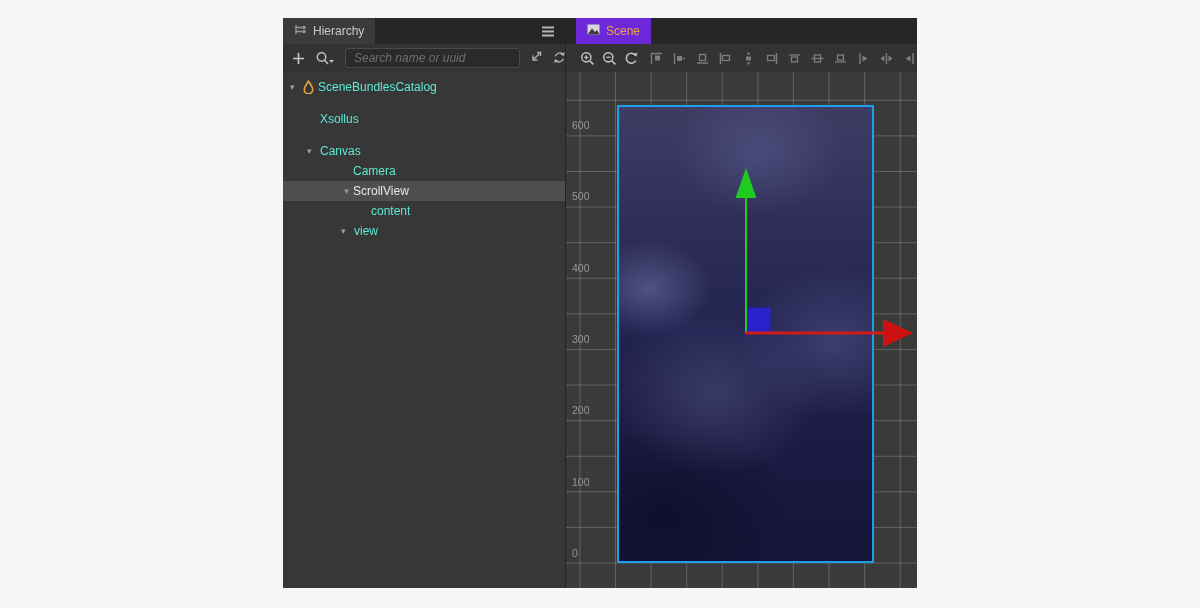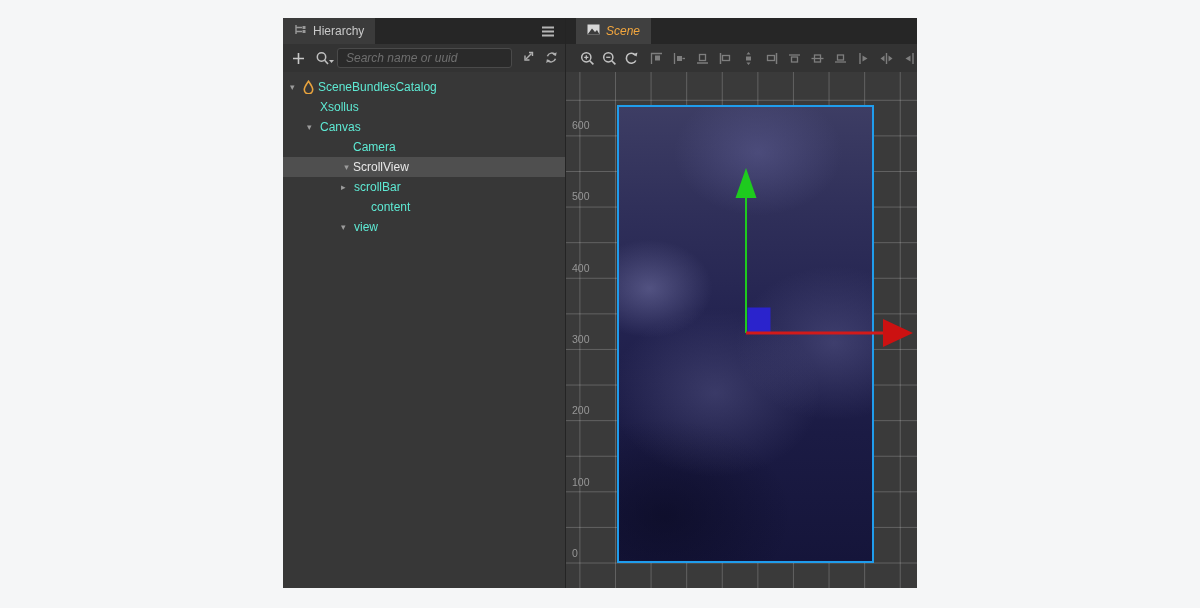--- a/index.html
+++ b/index.html
@@ -13,45 +13,45 @@
   .stage { position:relative; width:1200px; height:608px; overflow:hidden; background:#f5f6f7; }
 
   .panel { position:absolute; top:18px; height:570px; }
   #hierarchy-panel { left:283px; width:283px; background:#373737; border-right:1px solid #242424; }
   #scene-panel { left:566px; width:351px; background:#3a3a3a; }
 
   
   .tabbar { position:absolute; top:0; left:0; right:0; height:26px; background:#262626; display:flex; align-items:stretch;gap:21px; }
   .tab { display:flex; align-items:center; gap:6px; padding:0 11px; font-size:12px; color:#c9c9c9; cursor:default; }
   .tab-hier-active { background:#3b3b3b; }
-  .tab-scene-active { background:#404040; margin-left:10px;font-style:italic; }
+  .tab-scene-active { background:#6d28d9; margin-left:10px; }
   .tab-scene-active .tab-label { color:#f2a63e; }
   .tabbar-menu { margin-left:auto; margin-right:10px; align-self:center; display:flex; }
 
   
   .toolbar { position:absolute; top:26px; left:0; right:0; height:28px; background:#333333; display:flex; align-items:center; }
   .tbtn { display:flex; align-items:center; justify-content:center; width:18px; height:18px; flex:0 0 auto; }
   #hierarchy-panel .tbtn { margin-left:6px; }
   .search-input {
-    width:181px; height:20px;
+    margin-left:8px; width:181px; height:20px;
     background:#2a2a2a; border:1px solid #4a4a4a; border-radius:3px;
     color:#bcbcbc; font-size:12px; font-style:italic; padding:0 8px; outline:none;
     font-family:"Liberation Sans", sans-serif;
   }
   .search-input::placeholder { color:#6f6f6f; font-style:italic; }
   .right-tools { margin-left:auto; margin-right:6px; display:flex; }
 
   
   .tree { position:absolute; top:54px; left:0; right:0; bottom:0; padding-top:5px; overflow:hidden; }
   .trow { height:20px; display:flex; align-items:center; font-size:12px; color:#5eead4; cursor:default; }
   .trow.selected { background:#4f4f4f; color:#e8e8e8;text-align:center; }
   .exp { width:13px; flex:0 0 13px; font-size:9px; color:#9c9c9c; line-height:20px; }
   .exp-down::before { content:"\25BE"; }
   .exp-right::before { content:"\25B8"; }
-  .d0 { padding-left:7px; } .d1 { padding-left:24px; } .d2 { padding-left:57px; }
+  .d0 { padding-left:7px; } .d1 { padding-left:24px;margin-top:12px; } .d2 { padding-left:57px; }
   .d3 { padding-left:58px; } .d4 { padding-left:75px; }
   .asset-icon { margin-right:4px; display:flex; }
 
   
   .viewport {
     position:absolute; top:54px; left:0; right:0; bottom:0; overflow:hidden;
     background-color:#3a3a3a;
     background-image:
       linear-gradient(to right, rgba(255,255,255,0.20) 1px, transparent 1px),
       linear-gradient(to bottom, rgba(255,255,255,0.20) 1px, transparent 1px);
@@ -153,24 +153,20 @@
         <span>Canvas</span>
       </div>
       <div class="trow d2">
         <span class="exp"></span>
         <span>Camera</span>
       </div>
       <div class="trow d2 selected">
         <span class="exp exp-down"></span>
         <span>ScrollView</span>
       </div>
-      <div class="trow d3">
-        <span class="exp exp-right"></span>
-        <span>scrollBar</span>
-      </div>
       <div class="trow d4">
         <span class="exp"></span>
         <span>content</span>
       </div>
       <div class="trow d3">
         <span class="exp exp-down"></span>
         <span>view</span>
       </div>
     </div>
   </div>

